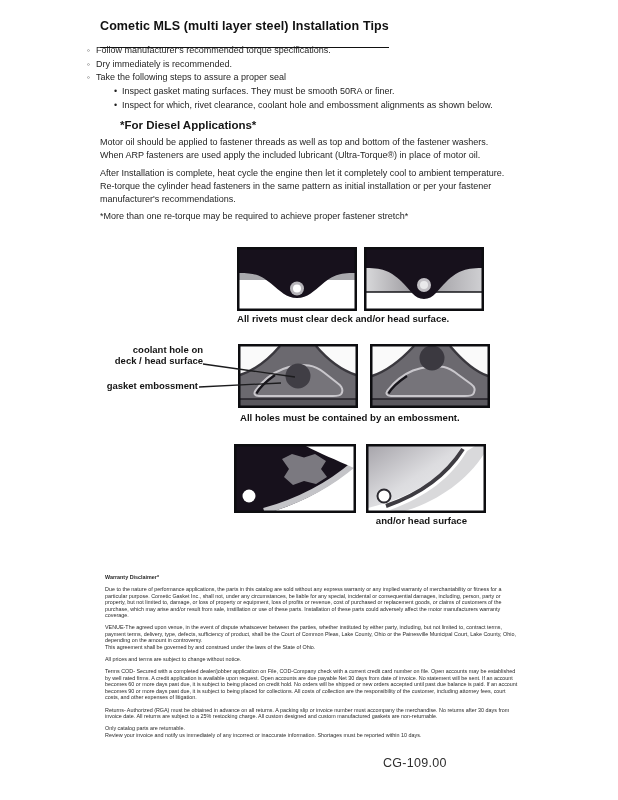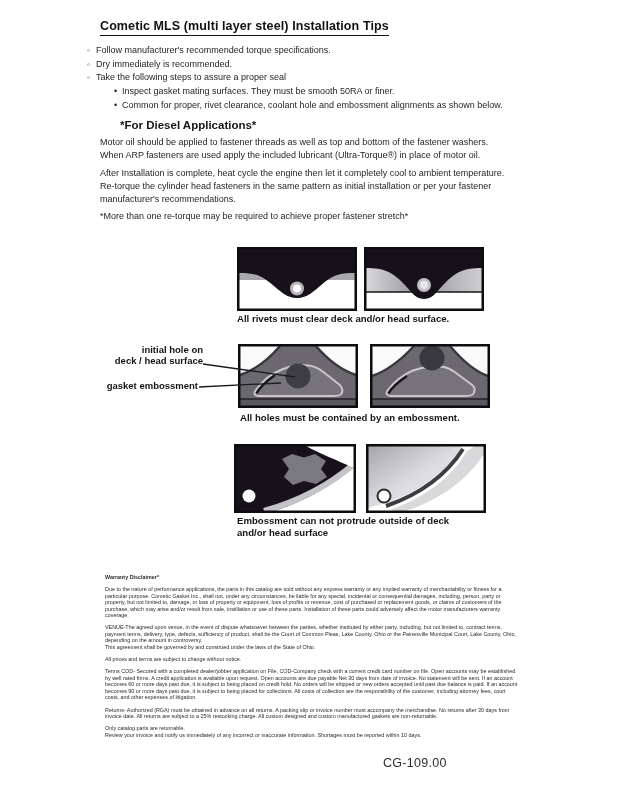--- a/index.html
+++ b/index.html
@@ -3,35 +3,35 @@
 <meta charset="utf-8">
 <style>
   html,body{margin:0;padding:0;background:#ffffff;}
   .page{
     position:relative;width:618px;height:800px;background:#ffffff;overflow:hidden;
     font-family:"Liberation Sans","DejaVu Sans",sans-serif;color:#1f1f1f;
   }
   .abs{position:absolute;}
   .title{
     left:100px;top:19px;font-size:12.5px;font-weight:bold;color:#111;
-    border-bottom:1.6px solid #111;padding-bottom:2px;letter-spacing:.1px;
+    border-bottom:1.6px solid #111;padding-bottom:14px;letter-spacing:.1px;
   }
   .tips{left:87px;top:44px;font-size:9px;line-height:13.7px;}
   .tip{display:flex;}
   .tip .b{width:9px;flex:0 0 9px;font-size:8px;}
   .subtips{left:114px;top:85px;font-size:9px;line-height:13.7px;}
   .subtips .tip .b{width:8px;flex:0 0 8px;font-size:9px;}
   .diesel-h{left:100px;top:119px;font-size:11.5px;font-weight:bold;color:#151515;margin-left:20px;}
   .para{left:100px;width:408px;font-size:9px;line-height:13px;}
   .p1{top:136px;}
   .p2{top:167px;}
   .note{top:210px;}
   .rw-row{display:flex;width:250px;justify-content:space-between;margin-top:46px;}
   .rw{width:120px;text-align:center;font-size:13px;font-weight:bold;letter-spacing:1.6px;color:#17151a;}
-  .fig-caption{font-size:9.6px;font-weight:bold;color:#151515;line-height:12px;}
+  .fig-caption{font-size:9.6px;font-weight:bold;color:#151515;line-height:12px;text-align:right;}
   .panel{position:absolute;width:120px;}
   .side-label{font-size:9.5px;font-weight:bold;color:#141414;text-align:right;line-height:11px;}
   .legal{left:105px;top:574px;width:414px;font-size:5.4px;line-height:6.4px;color:#2a2a2a;}
   .legal p{margin:0 0 6px 0;}
   .legal p.tight{margin-bottom:0;}
   .legal .lh{font-weight:bold;margin-bottom:6px;}
   .pagecode{left:383px;top:756px;font-size:12.5px;color:#2e2e2e;letter-spacing:.3px;}
   svg{display:block;}
 </style>
 </head>
@@ -55,21 +55,21 @@
       <span>Take the following steps to assure a proper seal</span>
     </div>
   </div>
   <div class="abs subtips">
     <div class="tip">
       <span class="b">•</span>
       <span>Inspect gasket mating surfaces.  They must be smooth 50RA or finer.</span>
     </div>
     <div class="tip">
       <span class="b">•</span>
-      <span>Common for proper, rivet clearance, coolant hole and embossment alignments as shown below.</span>
+      <span>Inspect for which, rivet clearance, coolant hole and embossment alignments as shown below.</span>
     </div>
   </div>
 
   <div class="abs diesel-h">*For Diesel Applications*</div>
   <div class="abs para p1">Motor oil should be applied to fastener threads as well as top and bottom of the fastener washers. When ARP fasteners are used apply the included lubricant (Ultra-Torque®) in place of motor oil.</div>
   <div class="abs para p2">After Installation is complete, heat cycle the engine then let it completely cool to ambient temperature. Re-torque the cylinder head fasteners in the same pattern as initial installation or per your fastener manufacturer's recommendations.</div>
   <div class="abs para note">*More than one re-torque may be required to achieve proper fastener stretch*</div>
 
   <div class="abs rw-row" style="left:237px;top:231px;width:247px;">
     <div class="rw">RIGHT</div>
@@ -107,21 +107,21 @@
   </div>
 
   <div class="abs fig-caption" style="left:237px;top:313px;">All rivets must clear deck and/or head surface.</div>
 
   <div class="abs rw-row" style="left:238px;top:329px;width:252px;">
     <div class="rw">RIGHT</div>
     <div class="rw">WRONG</div>
   </div>
 
   <div class="abs side-label" style="left:88px;top:344px;width:115px;">
-    <div>initial hole on</div>
+    <div>coolant hole on</div>
     <div>deck / head surface</div>
   </div>
   <div class="abs side-label" style="left:88px;top:380px;width:110px;">gasket embossment</div>
 
   <div class="panel" style="left:238px;top:344px;">
     <svg width="120" height="64" viewBox="0 0 120 64">
       <rect x="0" y="0" width="120" height="64" fill="#6b696f"></rect>
       <path d="M2,2 H42 C31,15 17,26 2,31 Z" fill="#fafafa"></path>
       <path d="M42,2 C31,15 17,26 2,31" stroke="#3a383e" stroke-width="2.5" fill="none"></path>
       <path d="M78,2 H118 V31 C103,26 89,15 78,2 Z" fill="#fafafa"></path>
@@ -188,21 +188,20 @@
       <path d="M2,2 H96 C82,28 52,52 2,64 Z" fill="url(#bandGrad)"></path>
       <path d="M24,66 C60,53 86,33 101,7 L109,2 H118 V10 C100,38 70,58 36,68 Z" fill="#d9d9db"></path>
       <path d="M55,68 C85,54 104,38 118,18 L118,68 Z" fill="#ffffff"></path>
       <path d="M20,62 C55,50 81,30 97,5" stroke="#3e3c42" stroke-width="4" fill="none"></path>
       <circle cx="18" cy="52" r="6.5" fill="#ffffff" stroke="#2c2a30" stroke-width="2"></circle>
       <rect x="1.25" y="1.25" width="117.5" height="66.5" fill="none" stroke="#0d0d10" stroke-width="2.5"></rect>
     </svg>
   </div>
 
   <div class="abs fig-caption" style="left:237px;top:515px;width:230px;">
-    <div>Embossment can not protrude outside of deck</div>
     <div>and/or head surface</div>
   </div>
 
   <div class="abs legal">
     <p class="lh">Warranty Disclaimer*</p>
     <p>Due to the nature of performance applications, the parts in this catalog are sold without any express warranty or any implied warranty of merchantability or fitness for a particular purpose.  Cometic Gasket Inc., shall not, under any circumstances, be liable for any special, incidental or consequential damages, including, person, party or property, but not limited to, damage, or loss of property or equipment, loss of profits or revenue, cost of purchased or replacement goods, or claims of customers of the purchase, which may arise and/or result from sale, instillation or use of these parts.  Installation of these parts could adversely affect the motor manufacturers warranty coverage.</p>
     <p class="tight">VENUE-The agreed upon venue, in the event of dispute whatsoever between the parties, whether instituted by either party, including, but not limited to, contract terms, payment terms, delivery, type, defects, sufficiency of product, shall be the Court of Common Pleas, Lake County, Ohio or the Painesville Municipal Court, Lake County, Ohio, depending on the amount in controversy.</p>
     <p>This agreement shall be governed by and construed under the laws of the State of Ohio.</p>
     <p>All prices and terms are subject to change without notice.</p>
     <p>Terms COD- Secured with a completed dealer/jobber application on File, COD-Company check with a current credit card number on file.  Open accounts may be established by well rated firms.  A credit application is available upon request.  Open accounts are due payable Net 30 days from date of invoice.  No statement will be sent.  If an account becomes 60 or more days past due, it is subject to being placed on credit hold.  No orders will be shipped or new orders accepted until past due balance is paid.  If an account becomes 90 or more days past due, it is subject to being placed for collections.  All costs of collection are the responsibility of the customer, including attorney fees, court costs, and other expenses of litigation.</p>

